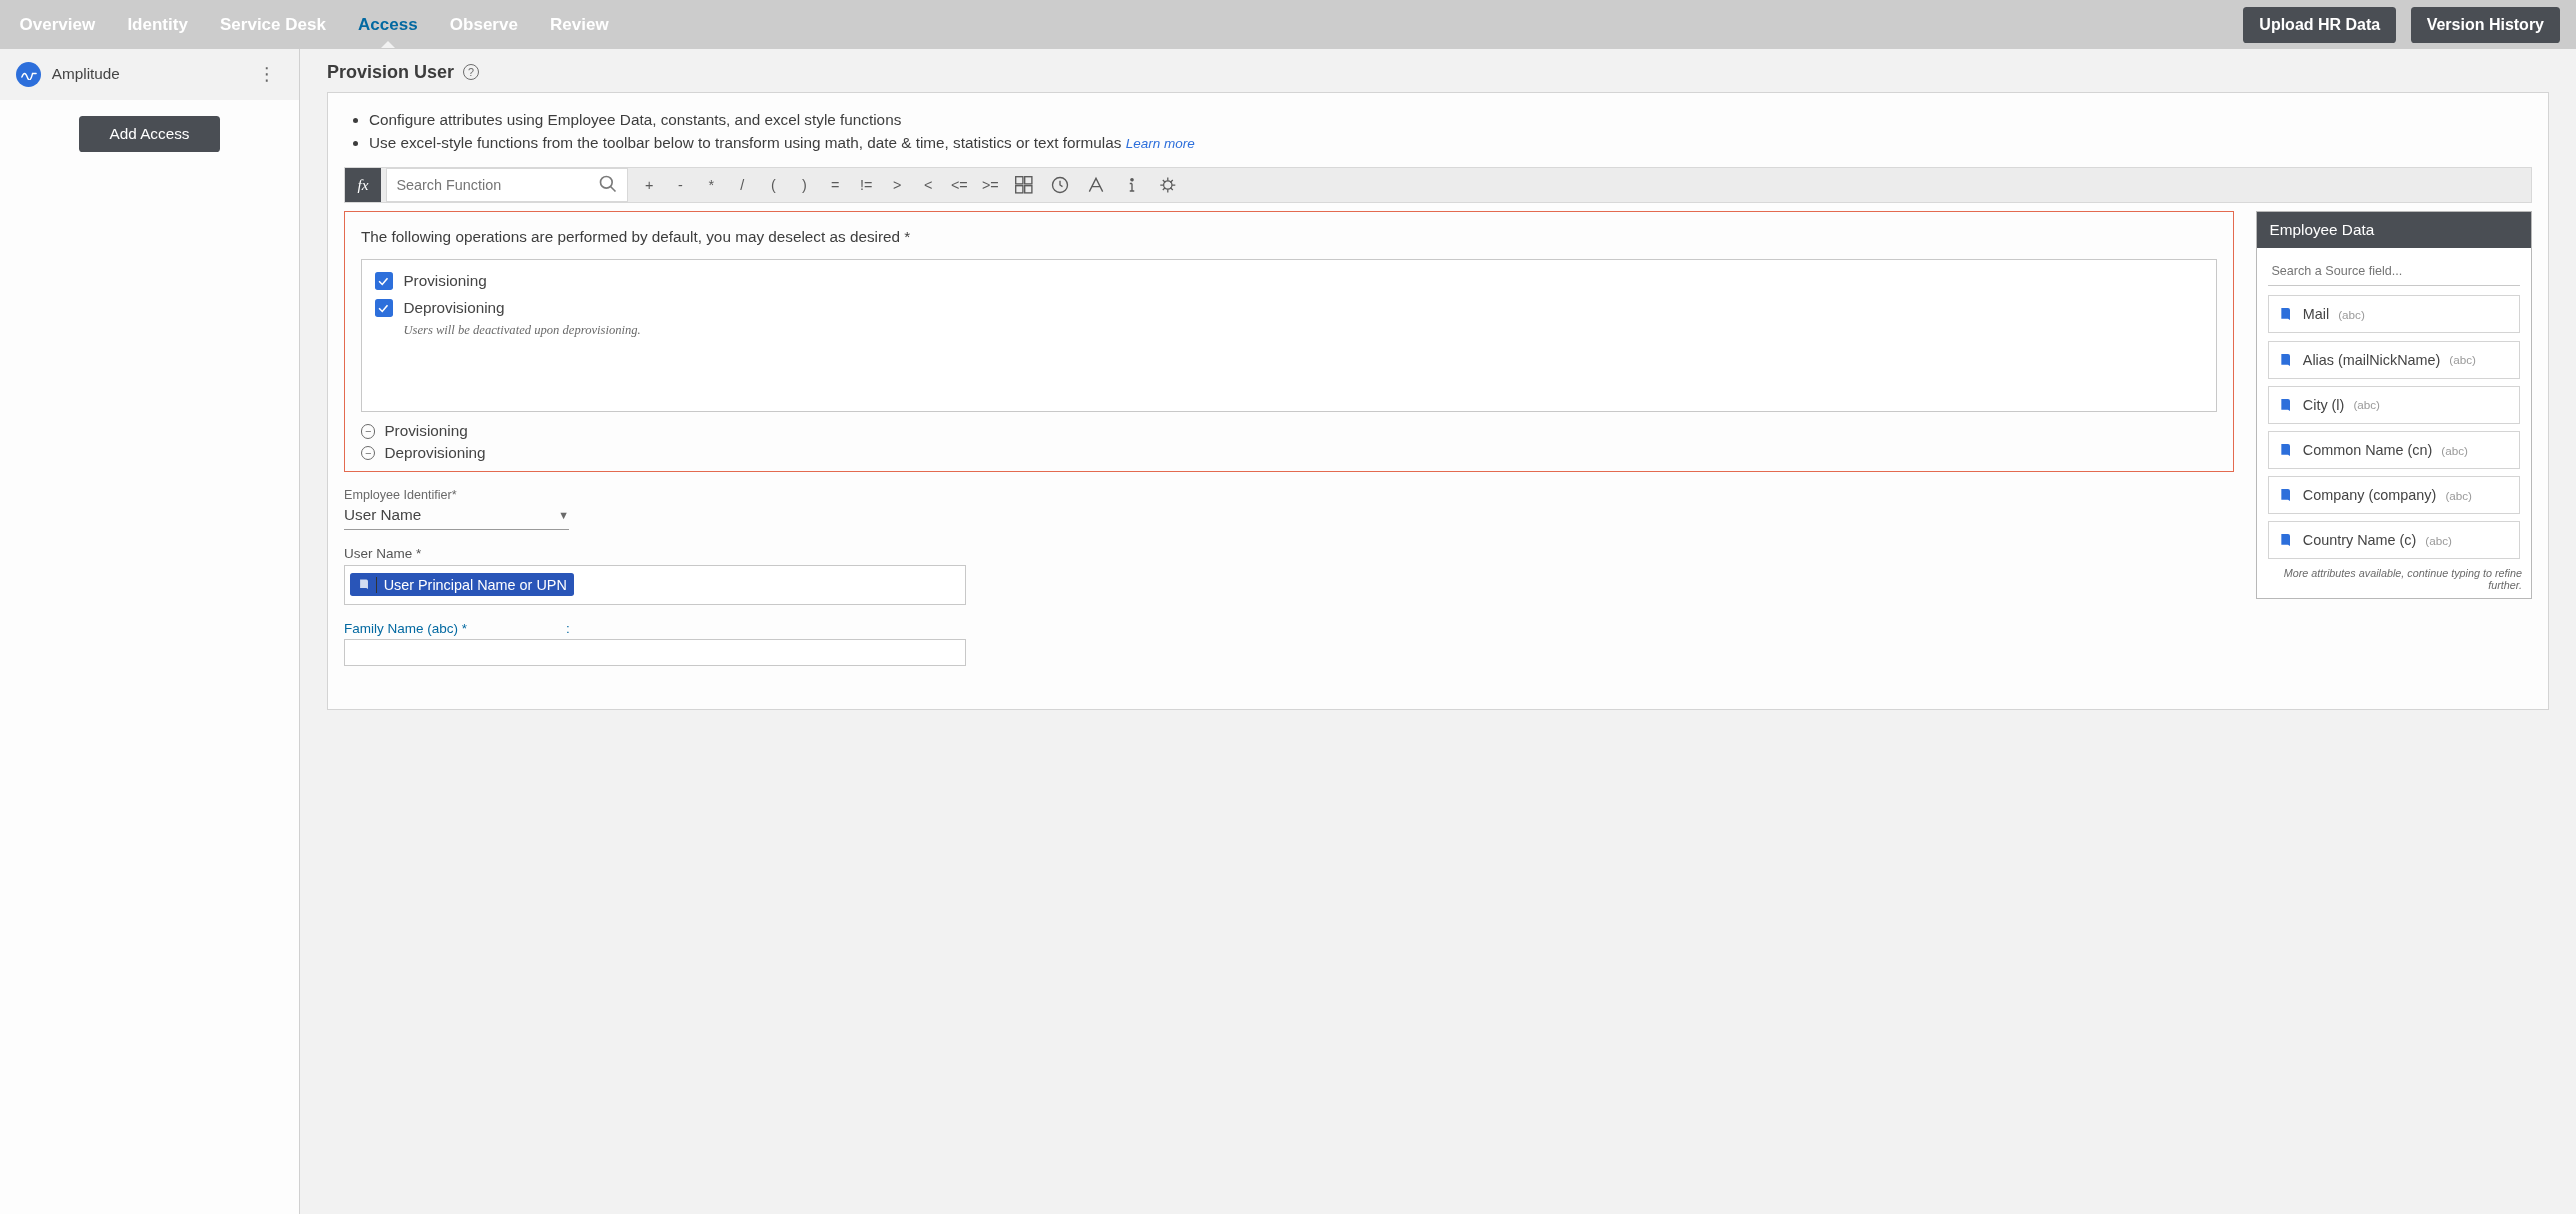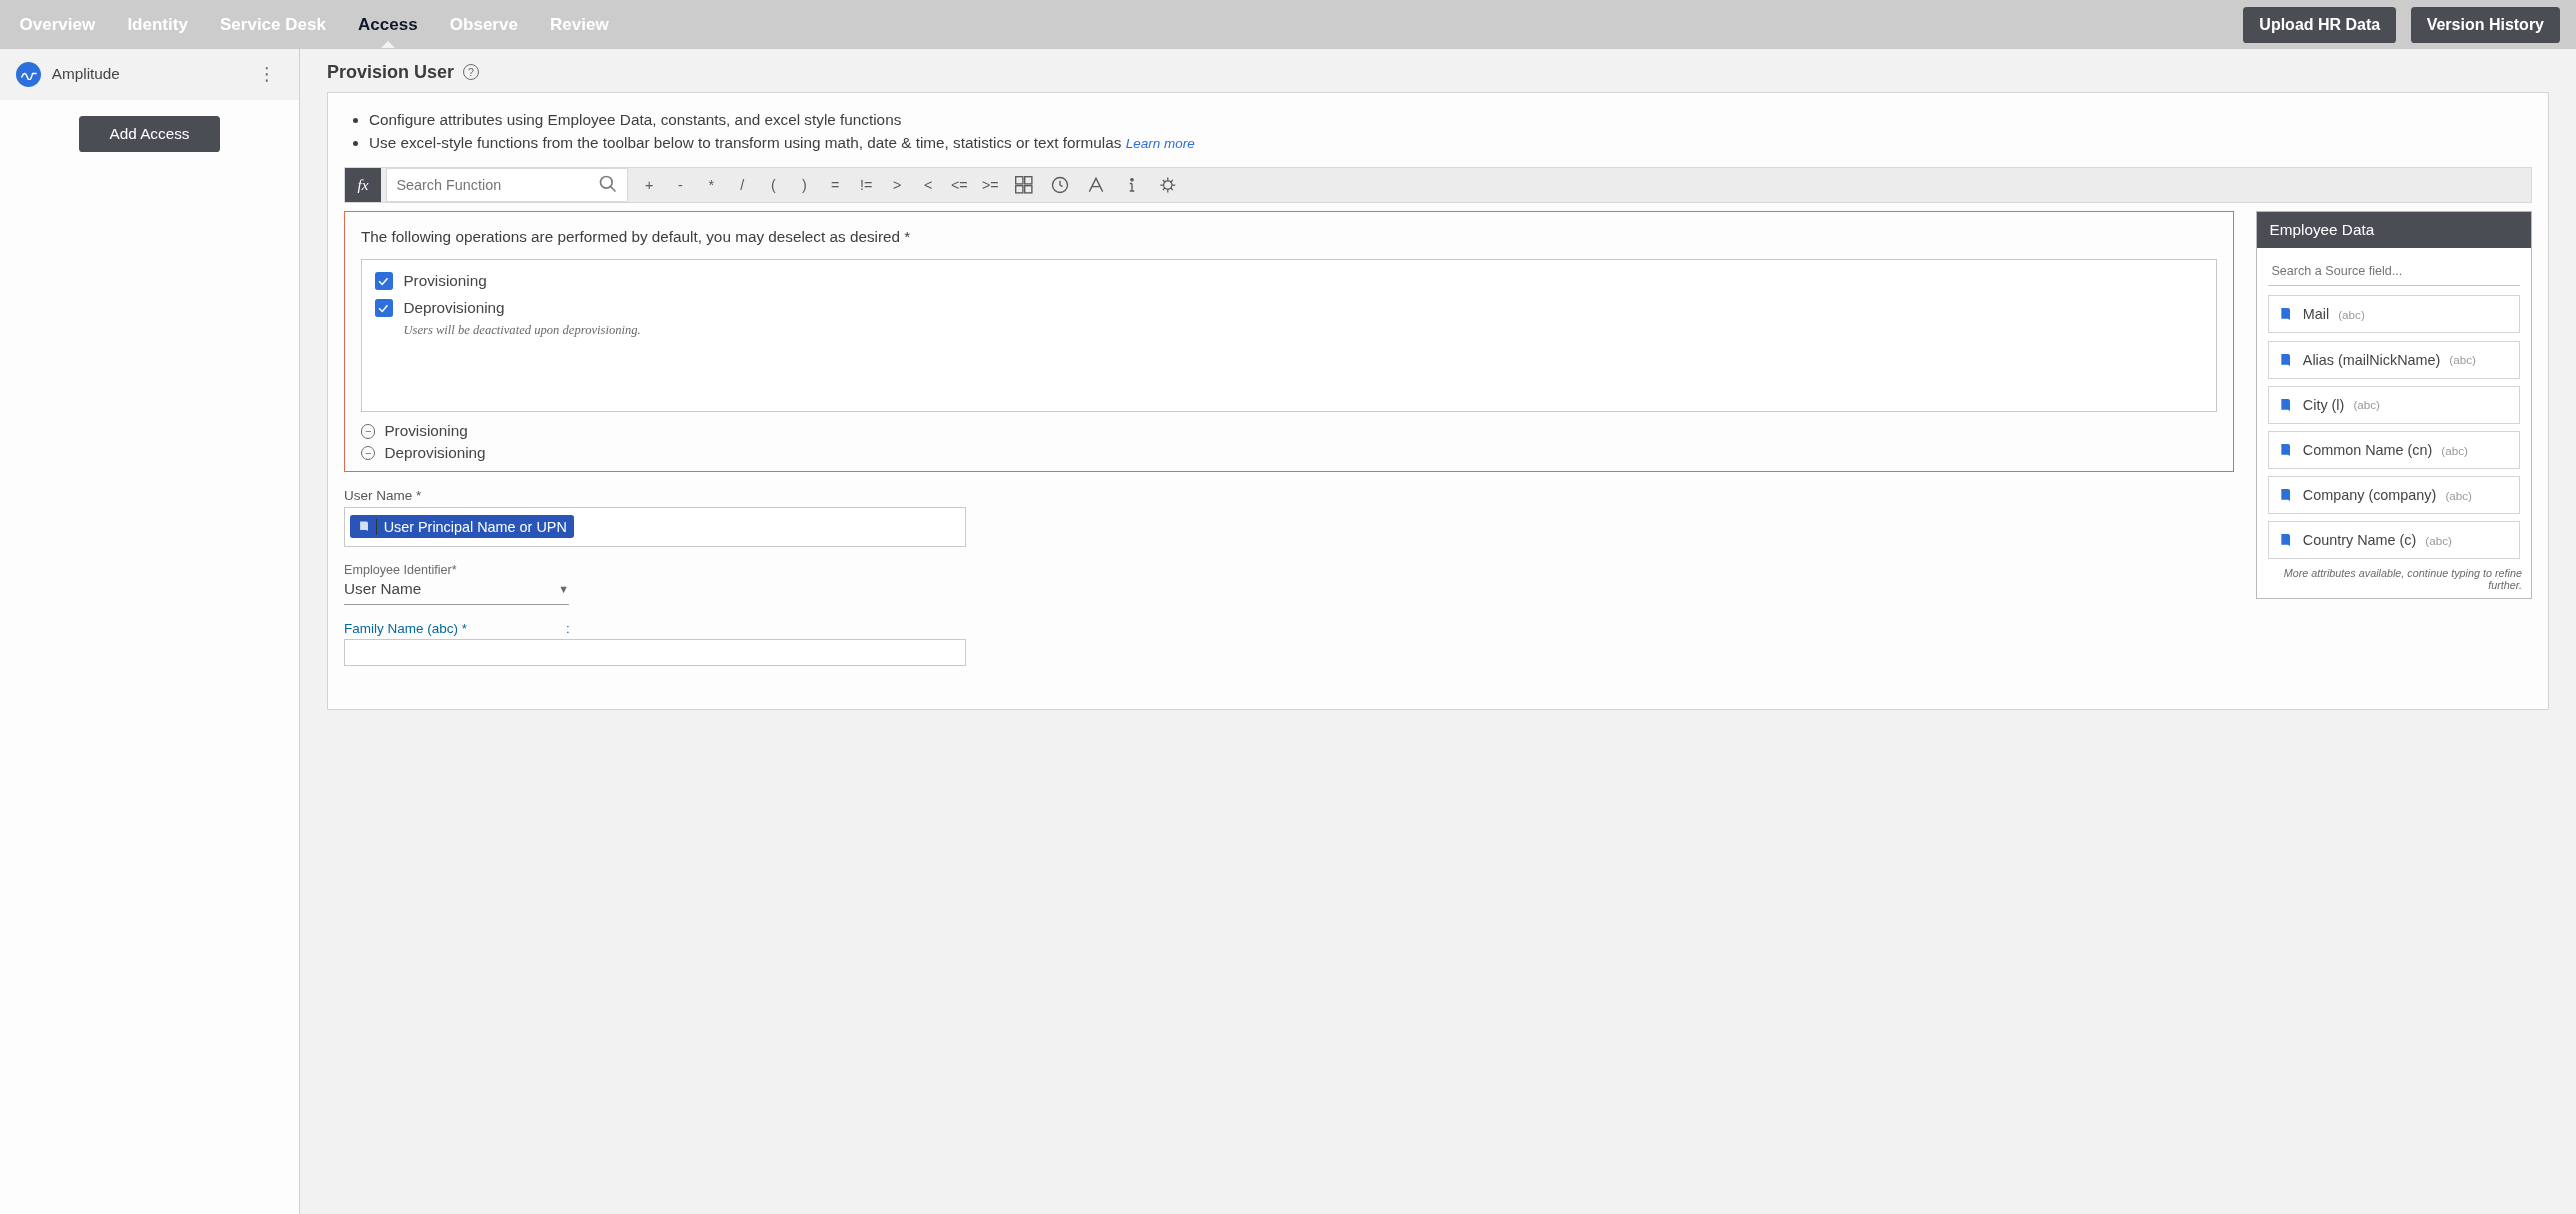--- a/index.html
+++ b/index.html
@@ -1,20 +1,20 @@
 <!DOCTYPE html>
 <html style="font-size:14.4px"><head>
 <meta charset="utf-8">
 <style>
   * { box-sizing: border-box; margin: 0; padding: 0; }
   body { font-family: -apple-system, BlinkMacSystemFont, "Segoe UI", Helvetica, Arial, sans-serif; background:#f2f2f2; color:#333; }
   .topbar { display:flex; align-items:center; justify-content:space-between; background:#cccccc; height:49px; padding:0 16px; }
   .tabs { display:flex; gap:25px; }
   .tab { color:#ffffff; font-size:17px; font-weight:600; cursor:pointer; padding:12.6px 3.6px; position:relative; }
-  .tab.active { color:#0f172a; }
+  .tab.active { color:#0369a1; }
   .tab.active::after { content:""; position:absolute; bottom:-0.9px; left:50%; transform:translateX(-50%); width:0; height:0; border-left:7.2px solid transparent; border-right:7.2px solid transparent; border-bottom:7.2px solid #f2f2f2; }
   .topbtns { display:flex; gap:14.4px; }
   .btn-dark { background:#4a4e54; color:#fff; border:none; font-size:16px; font-weight:600; padding:9px 16px; border-radius:3.6px; cursor:pointer; }
   .layout { display:flex; }
   .sidebar { width:300px; border-right:0.9px solid #d0d0d0; min-height:calc(100vh - 49px); background:#fdfdfd; }
   .sidebar-item { display:flex; align-items:center; justify-content:space-between; padding:10.8px 16px; background:#f2f2f2; }
   .sidebar-left { display:flex; align-items:center; gap:10.8px; }
   .amp-icon { width:25px; height:25px; border-radius:50%; background:#2d6fdb; display:flex; align-items:center; justify-content:center; color:#fff; }
   .sidebar-name { font-size:15.3px; color:#444; }
   .kebab { color:#666; font-size:18px; cursor:pointer; padding:3.6px 7.2px; }
@@ -203,41 +203,41 @@
               <span class="collapse-ico">−</span>
               <span>Provisioning</span>
             </div>
             <div class="collapse-row" style="margin-top:3.6px;">
               <span class="collapse-ico">−</span>
               <span>Deprovisioning</span>
             </div>
           </div>
 
           <div class="field-block">
+            <div class="small-label">Employee Identifier*</div>
+            <div class="select-line">
+              <span>User Name</span>
+              <span class="caret">▼</span>
+            </div>
+          </div>
+
+          <div class="field-block">
             <div class="field-label">User Name *</div>
             <div class="tag-input">
               <span class="tag">
                 <svg class="tag-ico" viewBox="0 0 24 24">
                     <path d="M4 3h12a3 3 0 0 1 3 3v15l-3-2H4z" fill="#fff" opacity="0.8"></path>
                   </svg>
                 <span class="cursor-bar"></span>
                 <span>User Principal Name or UPN</span>
               </span>
             </div>
           </div>
 
           <div class="field-block">
-            <div class="small-label">Employee Identifier*</div>
-            <div class="select-line">
-              <span>User Name</span>
-              <span class="caret">▼</span>
-            </div>
-          </div>
-
-          <div class="field-block">
             <div class="label-colon">
               <span>Family Name (abc) *</span>
               <span>:</span>
             </div>
             <div class="tag-input" style="min-height:27px;"></div>
           </div>
         </div>
 
         <div class="right-col">
           <div class="right-head">Employee Data</div>

